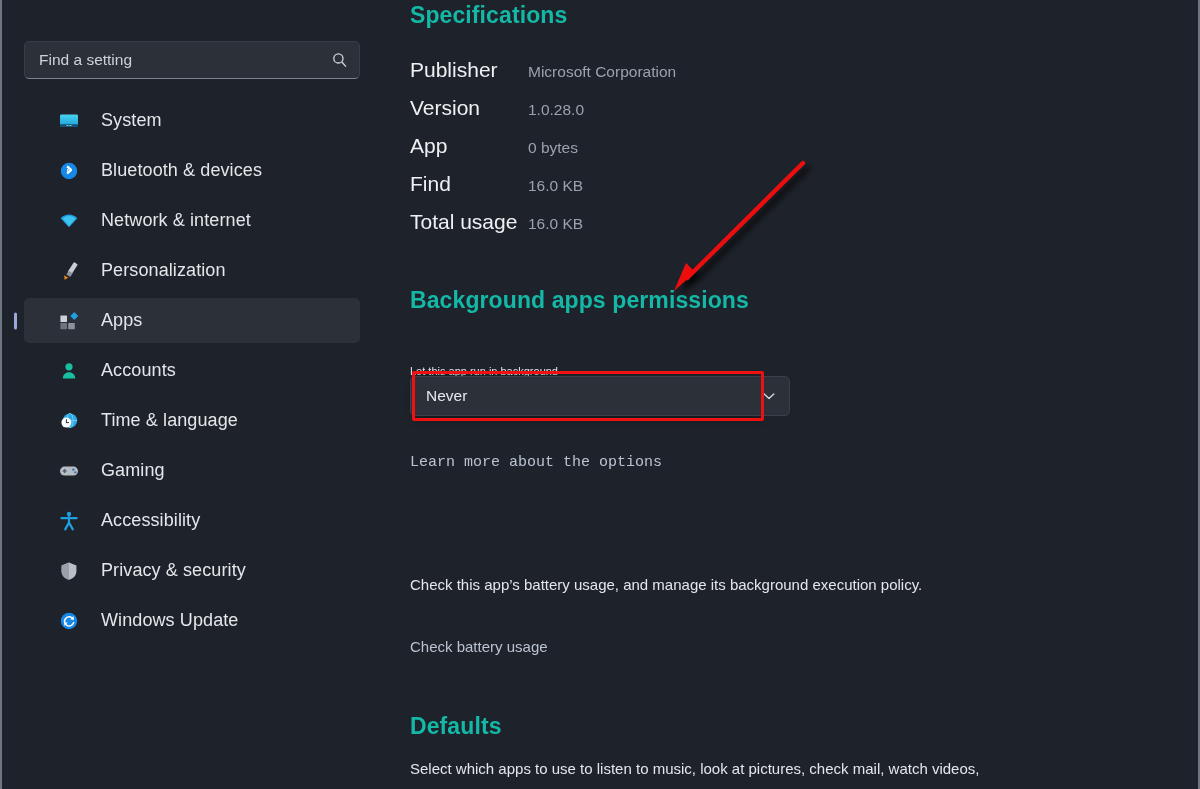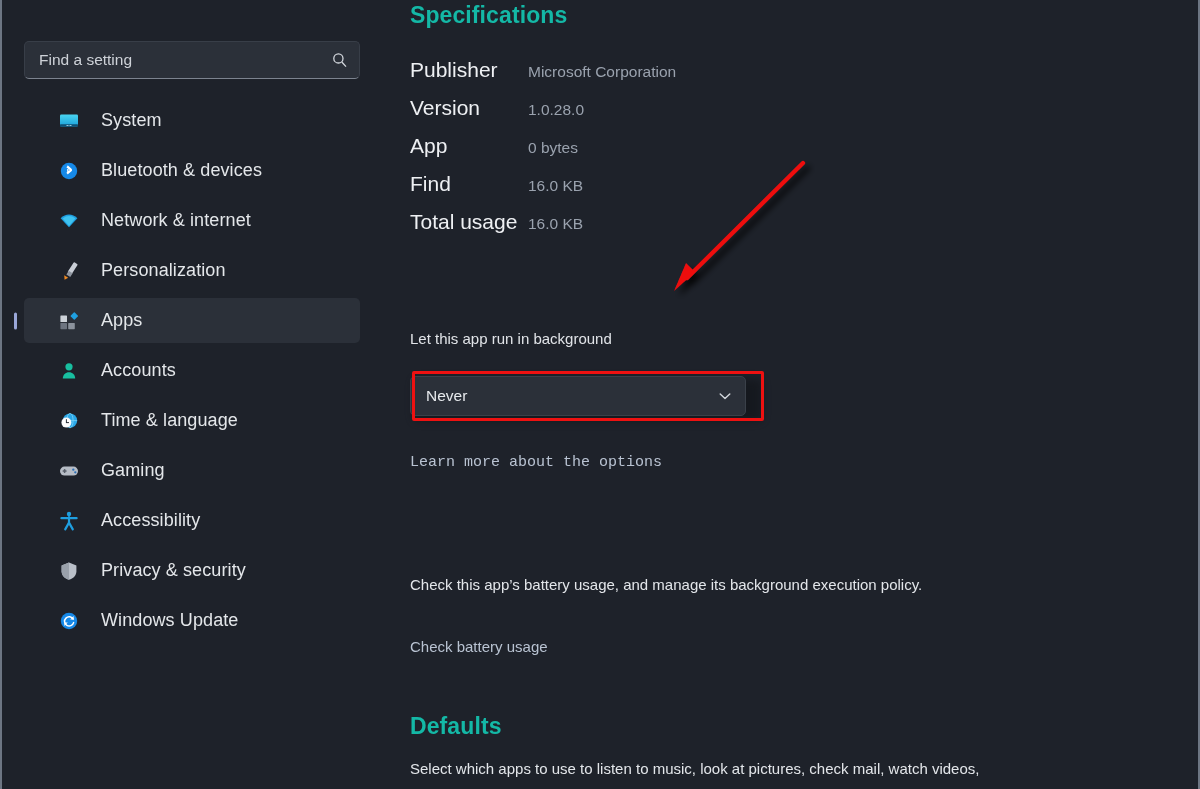--- a/index.html
+++ b/index.html
@@ -126,39 +126,39 @@
   }
   .spec-val {
     font-size: 15.5px;
     color: #9aa2ae;
   }
 
   .bg-title { position: absolute; top: 287px; left: 34px; }
 
   .bg-sublabel {
     position: absolute;
-    top: 330px; left: 34px;
-    font-size: 15px;
+    top: 365px; left: 34px;
+    font-size: 11px;
     color: #e1e4e8;
   }
 
   
   .dd-shadow {
     position: absolute;
     top: 379px; left: 38px;
     width: 348px; height: 42px;
     border-radius: 5px;
     background: #14171d;
     filter: blur(4px);
     opacity: .85;
   }
   .dropdown {
     position: absolute;
     top: 376px; left: 34px;
-    width: 336px; height: 40px;
+    width: 380px; height: 40px;
     background: #2b3039;
     border: 1px solid #3a4049;
     border-radius: 5px;
     display: flex;
     align-items: center;
     padding: 0 12px 0 15px;
   }
   .dd-value {
     flex: 1;
     font-size: 15.5px;
@@ -394,20 +394,21 @@
       <div class="spec-row">
         <span class="spec-key">Find</span>
         <span class="spec-val">16.0 KB</span>
       </div>
       <div class="spec-row">
         <span class="spec-key">Total usage</span>
         <span class="spec-val">16.0 KB</span>
       </div>
     </div>
 
+    <div class="sec-title bg-title">Background apps permissions</div>
 
     <div class="bg-sublabel">Let this app run in background</div>
 
     <div class="dd-shadow"></div>
     <div class="dropdown">
       <span class="dd-value">Never</span>
       <span class="dd-chevron">
         <svg viewBox="0 0 16 16" fill="none" stroke="currentColor" stroke-width="1.4" stroke-linecap="round" stroke-linejoin="round">
           <polyline points="3.2,6 8,10.6 12.8,6"></polyline>
         </svg>

